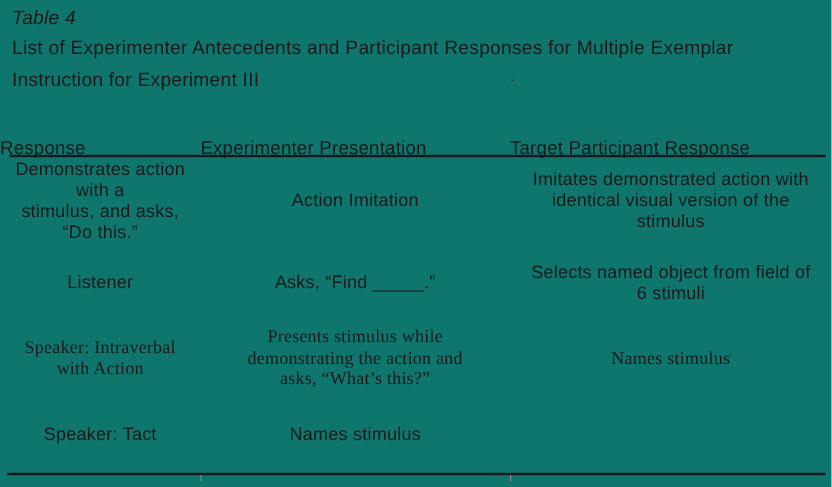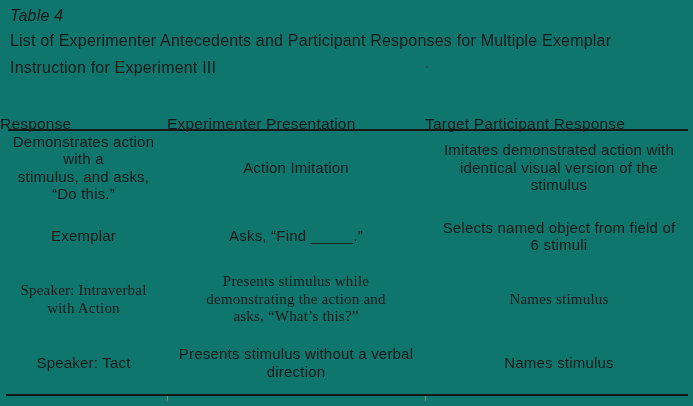--- a/index.html
+++ b/index.html
@@ -126,37 +126,35 @@
   <div class="rows">
     <div class="row">
       <div class="cell">Demonstrates action with a
 stimulus, and asks, “Do this.”</div>
       <div class="cell">Action Imitation</div>
       <div class="cell">Imitates demonstrated action with
 identical visual version of the
 stimulus</div>
     </div>
     <div class="row">
-      <div class="cell">Exemplar</div>
+      <div class="cell">Listener</div>
       <div class="cell">Asks, “Find _____.”</div>
       <div class="cell">Selects named object from field of
 6 stimuli</div>
     </div>
     <div class="row">
       <div class="cell">Speaker: Intraverbal
 with Action</div>
       <div class="cell">Presents stimulus while
 demonstrating the action and
 asks, “What’s this?”</div>
       <div class="cell">Names stimulus</div>
     </div>
     <div class="row">
       <div class="cell">Speaker: Tact</div>
-      <div class="cell">Presents stimulus without a verbal
-direction</div>
       <div class="cell">Names stimulus</div>
     </div>
   </div>
 
   <div class="rule-bottom"></div>
   <div class="tick tick-1"></div>
   <div class="tick tick-2"></div>
 
   <div class="artifact-dot dot-a"></div>
   <div class="artifact-dot dot-b"></div>

